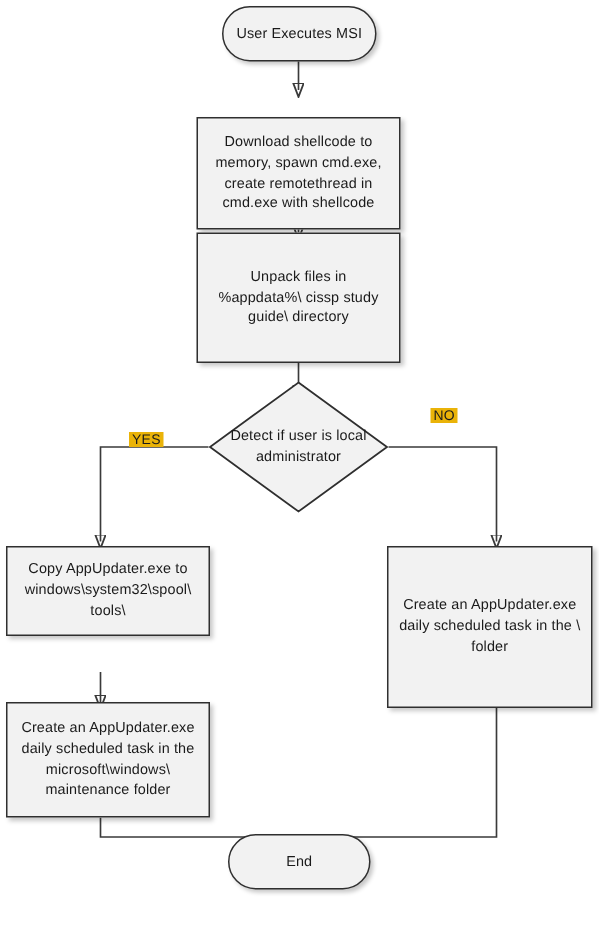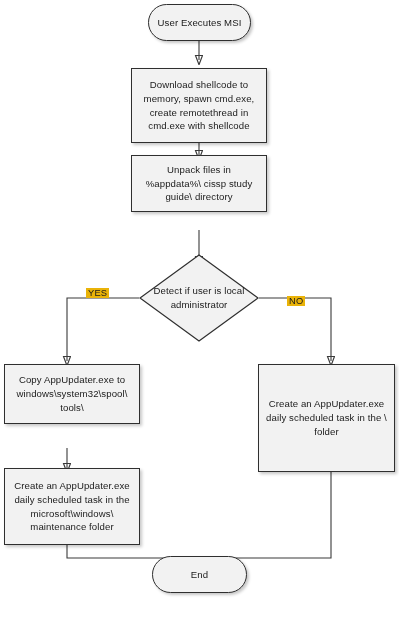--- a/index.html
+++ b/index.html
@@ -114,40 +114,40 @@
 
     <path d="M331,448 L331,558 L199,558"></path>
 
     <line x1="199" y1="558" x2="199" y2="580" marker-end="url(#arrow)"></line>
   </svg>
 
   <div class="node terminator" style="left:148px; top:4px; width:103px; height:37px;">
     <span>User Executes MSI</span>
   </div>
 
-  <div class="node" style="left:131px; top:68px; width:136px; height:75px;">
+  <div class="node" style="left:131px; top:78px; width:136px; height:75px;">
     <span>Download shellcode to memory, spawn cmd.exe, create remotethread in cmd.exe with shellcode</span>
   </div>
 
-  <div class="node" style="left:131px; top:155px; width:136px; height:57px;">
+  <div class="node" style="left:131px; top:155px; width:136px; height:87px;">
     <span>Unpack files in %appdata%\ cissp study guide\ directory</span>
   </div>
 
   <div class="decision-wrap" style="left:139px; top:254px; width:120px; height:88px;">
     <svg class="decision-shape" viewBox="0 0 120 88" preserveAspectRatio="none">
       <polygon points="60,1 119,44 60,87 1,44" fill="#f2f2f2" stroke="#2f2f2f" stroke-width="1.2"></polygon>
     </svg>
     <div class="decision-label">Detect if user is local administrator</div>
   </div>
 
   <div class="edge-label" style="left:86px; top:288px;">
     <span>YES</span>
   </div>
 
-  <div class="edge-label" style="left:287px; top:296px;">
+  <div class="edge-label" style="left:287px; top:272px;">
     <span>NO</span>
   </div>
 
   <div class="node" style="left:4px; top:364px; width:136px; height:60px;">
     <span>Copy AppUpdater.exe to windows\system32\spool\ tools\</span>
   </div>
 
   <div class="node" style="left:4px; top:468px; width:136px; height:77px;">
     <span>Create an AppUpdater.exe daily scheduled task in the microsoft\windows\ maintenance folder</span>
   </div>

